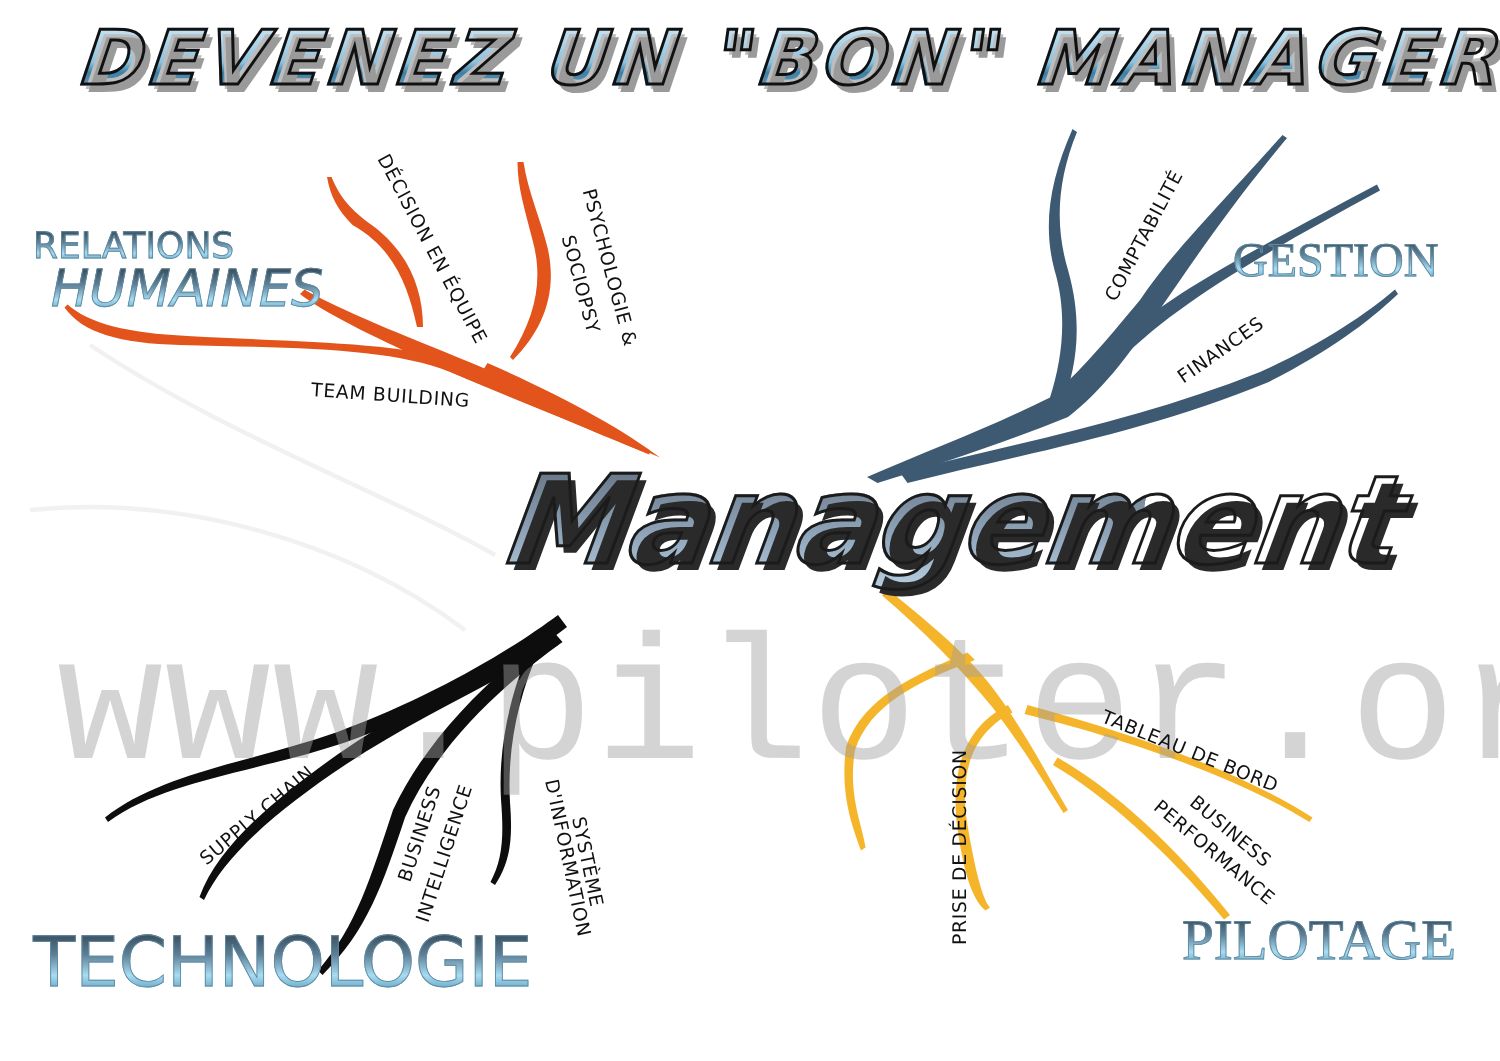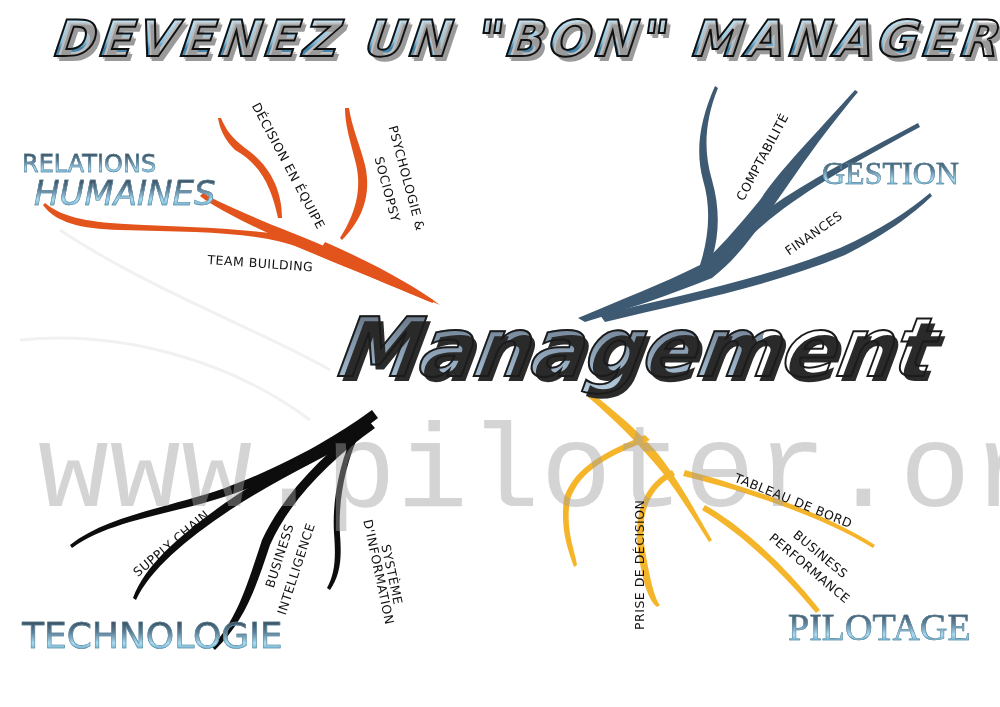--- a/index.html
+++ b/index.html
@@ -98,21 +98,21 @@
 
 <div class="watermark">www.piloter.org</div>
 
 <div class="title">DEVENEZ UN "BON" MANAGER (1)</div>
 
 <div class="center">Management</div>
 
 <div class="cat" style="left:22px; top:152px; font-size:24px;">RELATIONS</div>
 <div class="cat" style="left:34px; top:176px; font-size:34px;font-style:italic;">HUMAINES</div>
 <div class="cat" style="left:822px; top:157px; font-size:32px;font-family:Liberation Serif, serif;">GESTION</div>
-<div class="cat" style="left:22px; top:618px; font-size:36px;">TECHNOLOGIE</div>
+<div class="cat" style="left:22px; top:618px; font-size:46px;">TECHNOLOGIE</div>
 <div class="cat" style="left:788px; top:608px; font-size:38px;font-family:Liberation Serif, serif;">PILOTAGE</div>
 
 <div class="lbl" style="left:262px; top:100px; transform: rotate(62deg);">DÉCISION EN ÉQUIPE</div>
 <div class="lbl" style="left:400px; top:124px; transform: rotate(75deg);">PSYCHOLOGIE &amp;</div>
 <div class="lbl" style="left:386px; top:155px; transform: rotate(75deg);">SOCIOPSY</div>
 <div class="lbl" style="left:208px; top:252px; transform: rotate(4deg);">TEAM BUILDING</div>
 
 <div class="lbl" style="left:733px; top:196px; transform: rotate(-62deg);">COMPTABILITÉ</div>
 <div class="lbl" style="left:782px; top:246px; transform: rotate(-35deg);">FINANCES</div>
 

